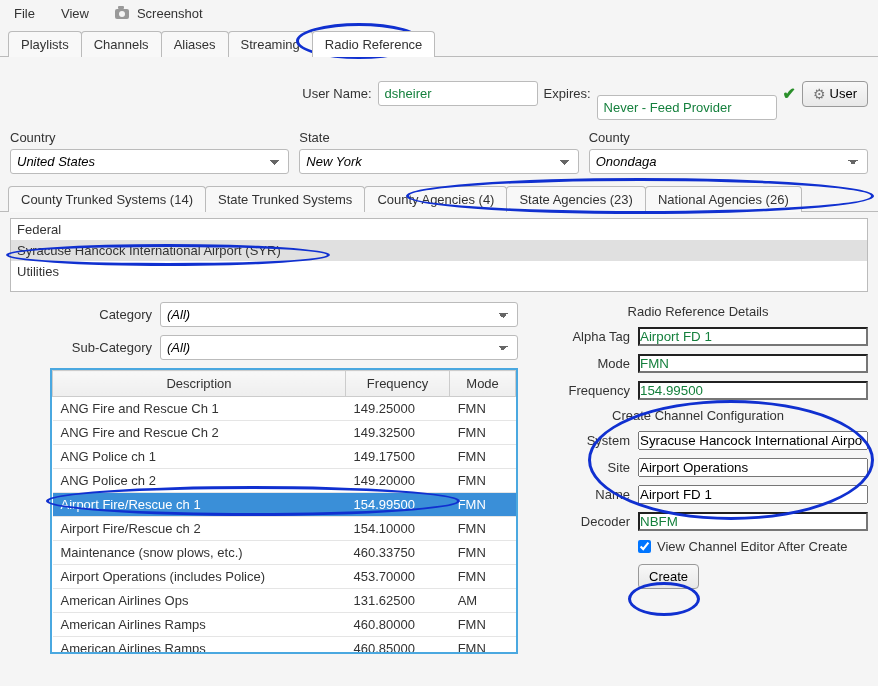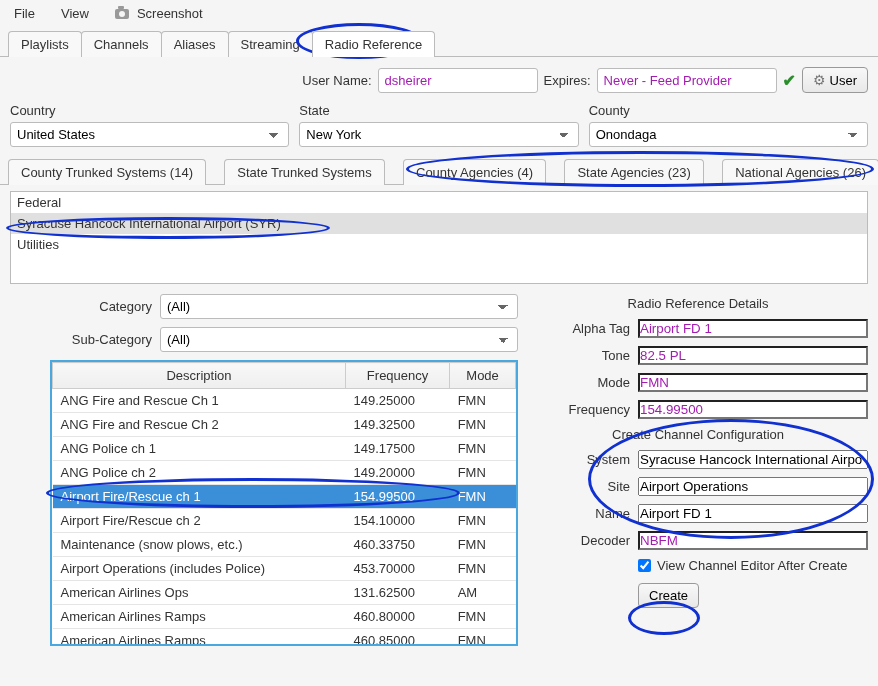--- a/index.html
+++ b/index.html
@@ -7,29 +7,29 @@
 .menubar { display: flex; align-items: center; gap: 18px; padding: 4px 10px; background: #f5f5f5; }
 .menubar-item { cursor: pointer; padding: 2px 4px; }
 .menubar-icon { display: inline-flex; align-items: center; gap: 4px; }
 .tabbar { display: flex; padding: 4px 8px 0 8px; position: relative; }
 .tab { border: 1px solid #bbb; border-bottom: none; padding: 5px 12px; background: #f8f8f8; border-radius: 4px 4px 0 0; margin-right: -1px; cursor: pointer; position: relative; }
 .tab.active { background: #fff; z-index: 2; }
 .tab-underline { border-bottom: 1px solid #bbb; margin-top:-1px; }
 .login-row { display: flex; align-items: center; gap: 6px; padding: 10px 10px 8px 28px; justify-content: flex-end; }
 .login-row label { min-width: 0; text-align: right; }
 input[type=text], select { border: 1px solid #bbb; border-radius: 3px; padding: 4px 6px; font-size: 13px; background: #fff; }
-input[readonly] { color: #a21caf; background: #fff; }
+input[readonly] { color: #15803d; background: #fff; }
 .btn { display: inline-flex; align-items: center; gap: 4px; border: 1px solid #999; border-radius: 4px; background: linear-gradient(#f8f8f8,#e8e8e8); padding: 4px 10px; cursor: pointer; font-size: 13px; }
 .checkmark { color: #2a8f2a; font-size: 16px; font-weight: bold; }
 .filter-row { display: flex; gap: 10px; padding: 2px 10px 8px 10px; }
 .filter-col { flex: 1; display: flex; flex-direction: column; gap: 4px; }
 .filter-col label { font-size: 13px; }
 .filter-col select { width: 100%; }
-.subtabbar { display: flex; padding: 4px 0 0 8px; flex-wrap: wrap; position: relative; justify-content: space-between; }
-.listbox { margin: 6px 10px; border: 1px solid #bbb; background: #fff; height: 93px; overflow-y: scroll; }
+.subtabbar { display: flex; padding: 4px 13px 0 8px; flex-wrap: wrap; position: relative; }
+.listbox { margin: 6px 10px; border: 1px solid #bbb; background: #fff; height: 74px; overflow-y: scroll; }
 .listbox-item { padding: 3px 6px; cursor: pointer; }
 .listbox-item.selected { background: #e0e0e0; }
 .lower { display: flex; gap: 10px; padding: 4px 10px 10px 10px; }
 .left-pane { flex: 1; min-width: 0; padding-left: 40px; }
 .right-pane { width: 340px; }
 .form-row { display: flex; align-items: center; gap: 8px; margin-bottom: 8px; }
 .form-row label { width: 102px; text-align: right; }
 .form-row .control { flex: 1; }
 .form-row select, .form-row input { width: 100%; }
 .section-title { text-align: center; margin: 2px 0 8px 0; }
@@ -39,21 +39,21 @@
 td { border-bottom: 1px solid #e5e5e5; padding: 4px 8px; }
 tr.selected td { background: #3a8fd8; color: #fff; }
 .check-row { display: flex; align-items: center; gap: 6px; margin-left: 110px; margin-bottom: 10px; }
 .create-row { margin-left: 110px; }
 .highlight { position: absolute; border: 3px solid #1030d0; border-radius: 50%; pointer-events: none; }
 .hwrap { position: relative; }
 .camera-icon { display:inline-block; width:14px; height:10px; background:#999; border-radius:2px; position:relative; margin-right:4px; vertical-align:middle;}
 .camera-icon::before{content:"";position:absolute;top:-3px;left:3px;width:6px;height:3px;background:#999;border-radius:1px;}
 .camera-icon::after{content:"";position:absolute;top:2px;left:4px;width:6px;height:6px;background:#f5f5f5;border-radius:50%;}
 .gear { color:#777; font-size:14px; }
-select { appearance: none; -webkit-appearance:none; background-image: linear-gradient(45deg, transparent 50%, #666 50%), linear-gradient(135deg, #666 50%, transparent 50%); background-position: calc(100% - 14px) 10px, calc(100% - 9px) 10px; background-size: 5px 5px, 5px 5px; background-repeat: no-repeat; padding-right: 24px;}
+select { appearance: none; -webkit-appearance:none; background-image: linear-gradient(45deg, transparent 50%, #666 50%), linear-gradient(135deg, #666 50%, transparent 50%); background-position: calc(100% - 14px) 10px, calc(100% - 9px) 10px; background-size: 5px 5px, 5px 5px; background-repeat: no-repeat; padding-right: 24px; font-style: italic;}
 </style>
 </head>
 <body>
 
 <div class="menubar">
   <span class="menubar-item">File</span>
   <span class="menubar-item">View</span>
   <span class="menubar-item menubar-icon">
     <span class="camera-icon"></span>
     <span>Screenshot</span>
@@ -69,21 +69,21 @@
       <div class="tab active">Radio Reference</div>
     </div>
   <div class="tab-underline"></div>
   <div class="highlight" style="left:296px; top:-4px; width:126px; height:36px;"></div>
 </div>
 
 <div class="login-row">
   <label>User Name:</label>
   <input type="text" readonly="" style="width: 160px;" value="dsheirer">
   <label>Expires:</label>
-  <input type="text" readonly="" style="width: 180px;" value="Never - Feed Provider">
+  <input type="text" readonly="" style="width: 180px; margin-top: 28px;" value="Never - Feed Provider">
   <span class="checkmark">✔</span>
   <button class="btn">
     <span class="gear">⚙</span>
     <span>User</span>
   </button>
 </div>
 
 <div class="filter-row">
   <div class="filter-col">
     <label>Country</label>
@@ -203,24 +203,20 @@
     </div>
   </div>
 
   <div class="right-pane">
     <div class="section-title">Radio Reference Details</div>
     <div class="form-row">
         <label>Alpha Tag</label>
         <div class="control"><input readonly="" value="Airport FD 1" style=""></div>
       </div>
     <div class="form-row">
-        <label>Tone</label>
-        <div class="control"><input readonly="" value="82.5 PL" style=""></div>
-      </div>
-    <div class="form-row">
         <label>Mode</label>
         <div class="control"><input readonly="" value="FMN" style=""></div>
       </div>
     <div class="form-row">
         <label>Frequency</label>
         <div class="control"><input readonly="" value="154.99500" style=""></div>
       </div>
 
     <div class="hwrap">
       <div class="section-title">Create Channel Configuration</div>

